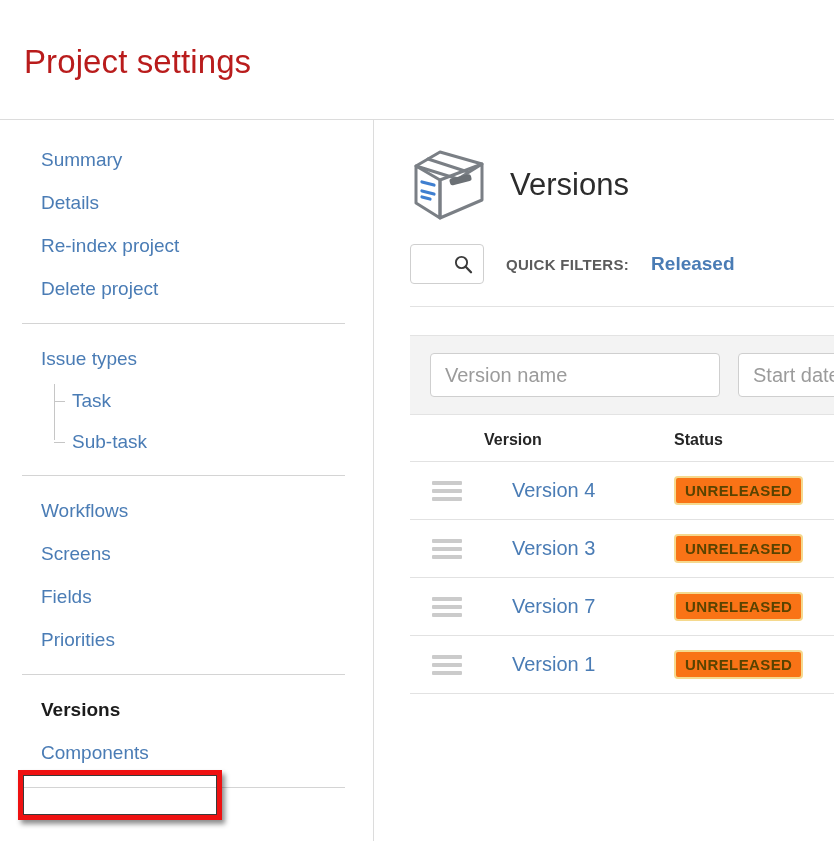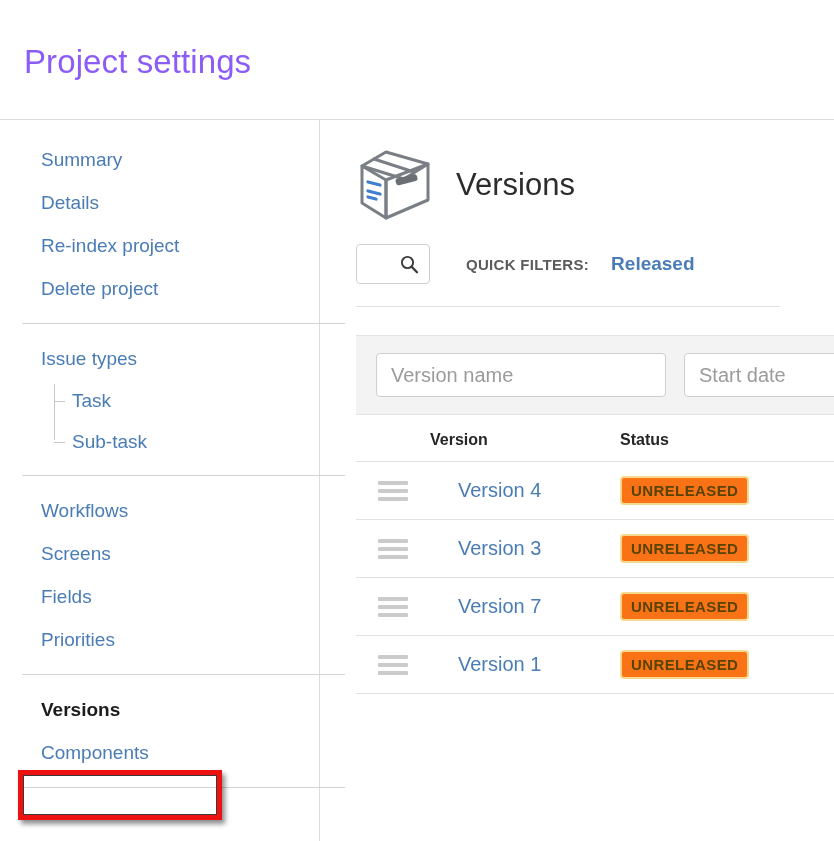--- a/index.html
+++ b/index.html
@@ -28,36 +28,36 @@
     height: 120px;
     box-sizing: border-box;
     border-bottom: 1px solid #dcdcdc;
     display: flex;
     align-items: center;
     padding-left: 24px;
   }
   .page-title {
     font-size: 33px;
     font-weight: 400;
-    color: #8b5cf6;
+    color: #b91c1c;
     letter-spacing: 0.1px;
     line-height: 1.1;
     margin: 0;
     padding-top: 6px;
   }
 
   
   .body-split {
     display: flex;
     height: 721px;
   }
 
   
   .sidebar {
-    width: 320px;
+    width: 374px;
     box-sizing: border-box;
     border-right: 1px solid #dcdcdc;
     padding-top: 18px;
     position: relative;
   }
   .nav-group {
     padding: 0;
     margin: 0;
     list-style: none;
   }
@@ -176,21 +176,21 @@
     padding-right: 10px;
     cursor: text;
   }
   .search-icon-svg { display: block; }
 
   .quick-filters-label {
     font-size: 15px;
     font-weight: bold;
     color: #5b5b5b;
     letter-spacing: 0.3px;
-    margin-left: 36px;
+    margin-left: 22px;
     white-space: nowrap;
   }
   .quick-filter-link {
     font-size: 19px;
     color: #4a7cb5;
     margin-left: 22px;
     cursor: pointer;
     white-space: nowrap;
     font-weight: bold;
   }

